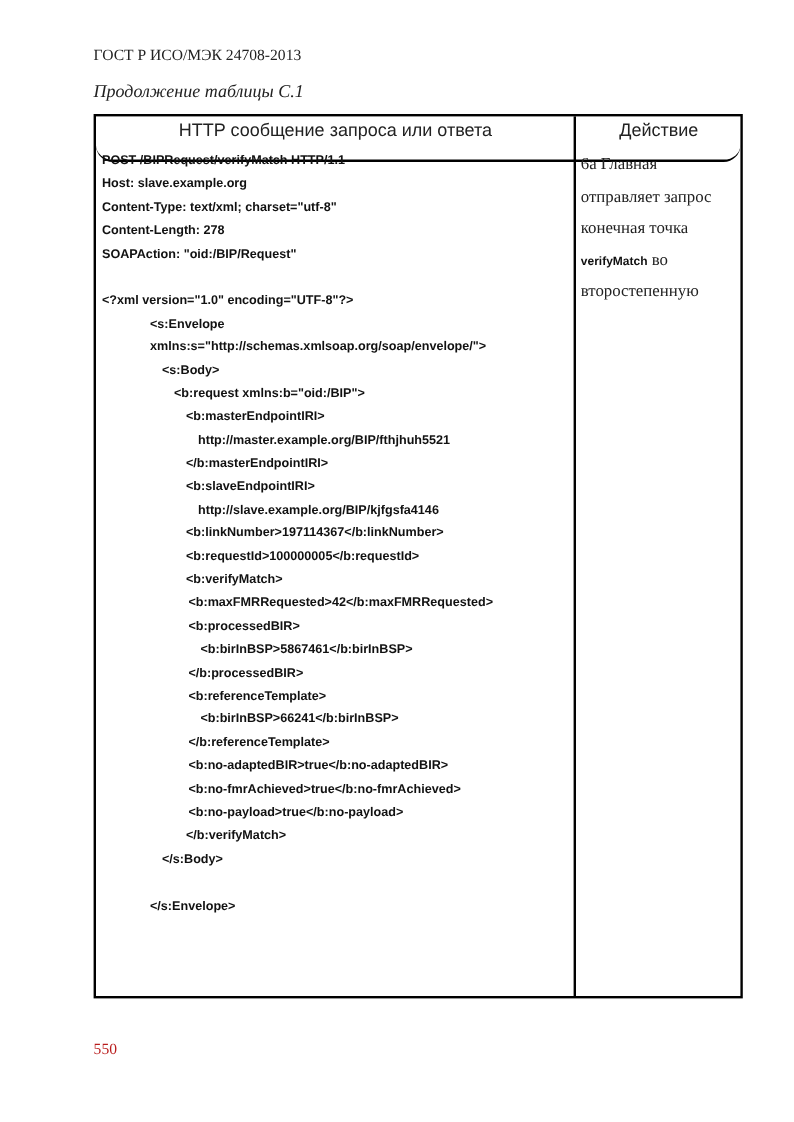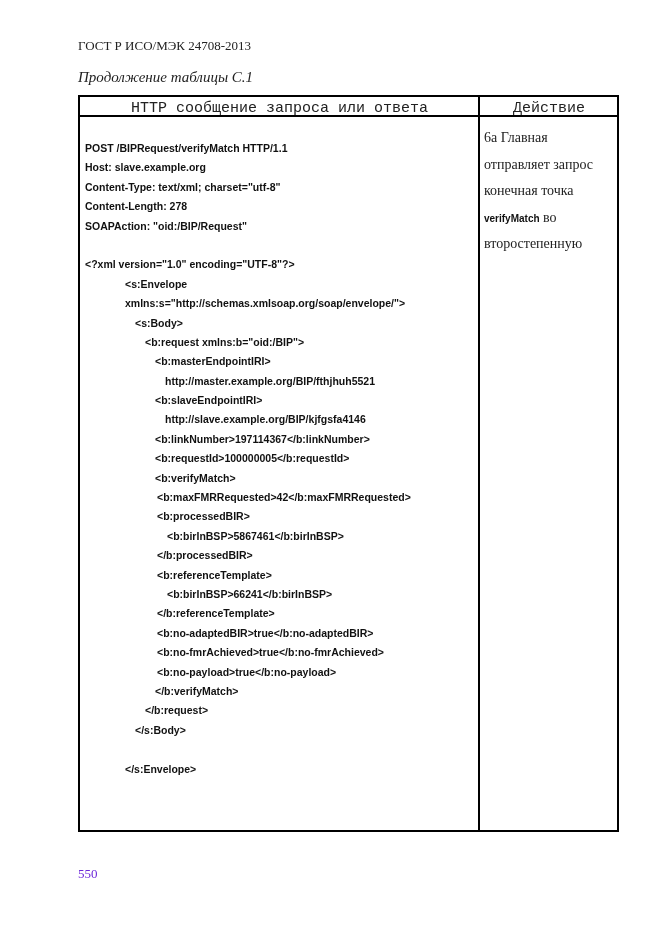--- a/index.html
+++ b/index.html
@@ -38,26 +38,27 @@
       width: 541px;
       height: 737px;
       border: 2px solid #000;
       box-sizing: border-box;
     }
     .tbl-head {
       position: absolute;
       left: 0;
       top: 0;
       right: 0;
-      height: 20px;
+      height: 38px;
       border-bottom: 2px solid #000;
       box-sizing: border-box;
-      font-family: Liberation Mono, monospace;
+      font-family: Liberation Sans, sans-serif;
       font-size: 15px;
       color: #222;
+      border-radius: 14px;
     }
     .head-col1 {
       position: absolute;
       left: 0;
       top: 0;
       width: 399px;
       height: 26px;
       line-height: 24px;
       text-align: center;
     }
@@ -112,67 +113,67 @@
       font-weight: bold;
       font-size: 10px;
       color: #111;
     }
     .page-number {
       position: absolute;
       left: 78px;
       top: 866px;
       font-family: "Liberation Serif", serif;
       font-size: 13px;
-      color: #6d28d9;
+      color: #b91c1c;
     }
   </style>
 </head>
 <body>
 
 <div class="doc-header">ГОСТ Р ИСО/МЭК 24708-2013</div>
 <div class="table-caption">Продолжение таблицы С.1</div>
 
 <div class="tbl">
   <div class="tbl-head">
     <div class="head-col1">HTTP сообщение запроса или ответа</div>
     <div class="head-col2">Действие</div>
   </div>
   <div class="col-divider"></div>
 
   <div class="body-col1" id="message-cell">
-      <div class="code-line" style="padding-left: 0px; margin-top: 14px;">POST /BIPRequest/verifyMatch HTTP/1.1</div>
+      <div class="code-line" style="padding-left: 0px;">POST /BIPRequest/verifyMatch HTTP/1.1</div>
       <div class="code-line" style="padding-left: 0px;">Host: slave.example.org</div>
       <div class="code-line" style="padding-left: 0px;">Content-Type: text/xml; charset="utf-8"</div>
       <div class="code-line" style="padding-left: 0px;">Content-Length: 278</div>
       <div class="code-line" style="padding-left: 0px;">SOAPAction: "oid:/BIP/Request"</div>
       <div class="code-line" style="padding-left: 0px;"></div>
       <div class="code-line" style="padding-left: 0px;">&lt;?xml version="1.0" encoding="UTF-8"?&gt;</div>
       <div class="code-line" style="padding-left: 40px;">&lt;s:Envelope</div>
       <div class="code-line" style="padding-left: 40px;">xmlns:s="http://schemas.xmlsoap.org/soap/envelope/"&gt;</div>
       <div class="code-line" style="padding-left: 50px;">&lt;s:Body&gt;</div>
       <div class="code-line" style="padding-left: 60px;">&lt;b:request xmlns:b="oid:/BIP"&gt;</div>
       <div class="code-line" style="padding-left: 70px;">&lt;b:masterEndpointIRI&gt;</div>
       <div class="code-line" style="padding-left: 80px;">http://master.example.org/BIP/fthjhuh5521</div>
+      <div class="code-line" style="padding-left: 70px;">&lt;/b:masterEndpointIRI&gt;</div>
       <div class="code-line" style="padding-left: 70px;">&lt;b:slaveEndpointIRI&gt;</div>
       <div class="code-line" style="padding-left: 80px;">http://slave.example.org/BIP/kjfgsfa4146</div>
       <div class="code-line" style="padding-left: 70px;">&lt;b:linkNumber&gt;197114367&lt;/b:linkNumber&gt;</div>
       <div class="code-line" style="padding-left: 70px;">&lt;b:requestId&gt;100000005&lt;/b:requestId&gt;</div>
       <div class="code-line" style="padding-left: 70px;">&lt;b:verifyMatch&gt;</div>
       <div class="code-line" style="padding-left: 72px;">&lt;b:maxFMRRequested&gt;42&lt;/b:maxFMRRequested&gt;</div>
       <div class="code-line" style="padding-left: 72px;">&lt;b:processedBIR&gt;</div>
       <div class="code-line" style="padding-left: 82px;">&lt;b:birInBSP&gt;5867461&lt;/b:birInBSP&gt;</div>
       <div class="code-line" style="padding-left: 72px;">&lt;/b:processedBIR&gt;</div>
       <div class="code-line" style="padding-left: 72px;">&lt;b:referenceTemplate&gt;</div>
       <div class="code-line" style="padding-left: 82px;">&lt;b:birInBSP&gt;66241&lt;/b:birInBSP&gt;</div>
       <div class="code-line" style="padding-left: 72px;">&lt;/b:referenceTemplate&gt;</div>
       <div class="code-line" style="padding-left: 72px;">&lt;b:no-adaptedBIR&gt;true&lt;/b:no-adaptedBIR&gt;</div>
       <div class="code-line" style="padding-left: 72px;">&lt;b:no-fmrAchieved&gt;true&lt;/b:no-fmrAchieved&gt;</div>
       <div class="code-line" style="padding-left: 72px;">&lt;b:no-payload&gt;true&lt;/b:no-payload&gt;</div>
       <div class="code-line" style="padding-left: 70px;">&lt;/b:verifyMatch&gt;</div>
-      <div class="code-line" style="padding-left: 60px;">&lt;/b:request&gt;</div>
       <div class="code-line" style="padding-left: 50px;">&lt;/s:Body&gt;</div>
       <div class="code-line" style="padding-left: 40px; margin-top: 20px;">&lt;/s:Envelope&gt;</div>
     </div>
   <div class="body-col2" id="action-cell">
       <div class="action-line"><span>6а Главная</span></div>
       <div class="action-line"><span>отправляет запрос</span></div>
       <div class="action-line"><span>конечная точка</span></div>
       <div class="action-line"><span class="kw">verifyMatch</span><span> во</span></div>
       <div class="action-line"><span>второстепенную</span></div>
     </div>

